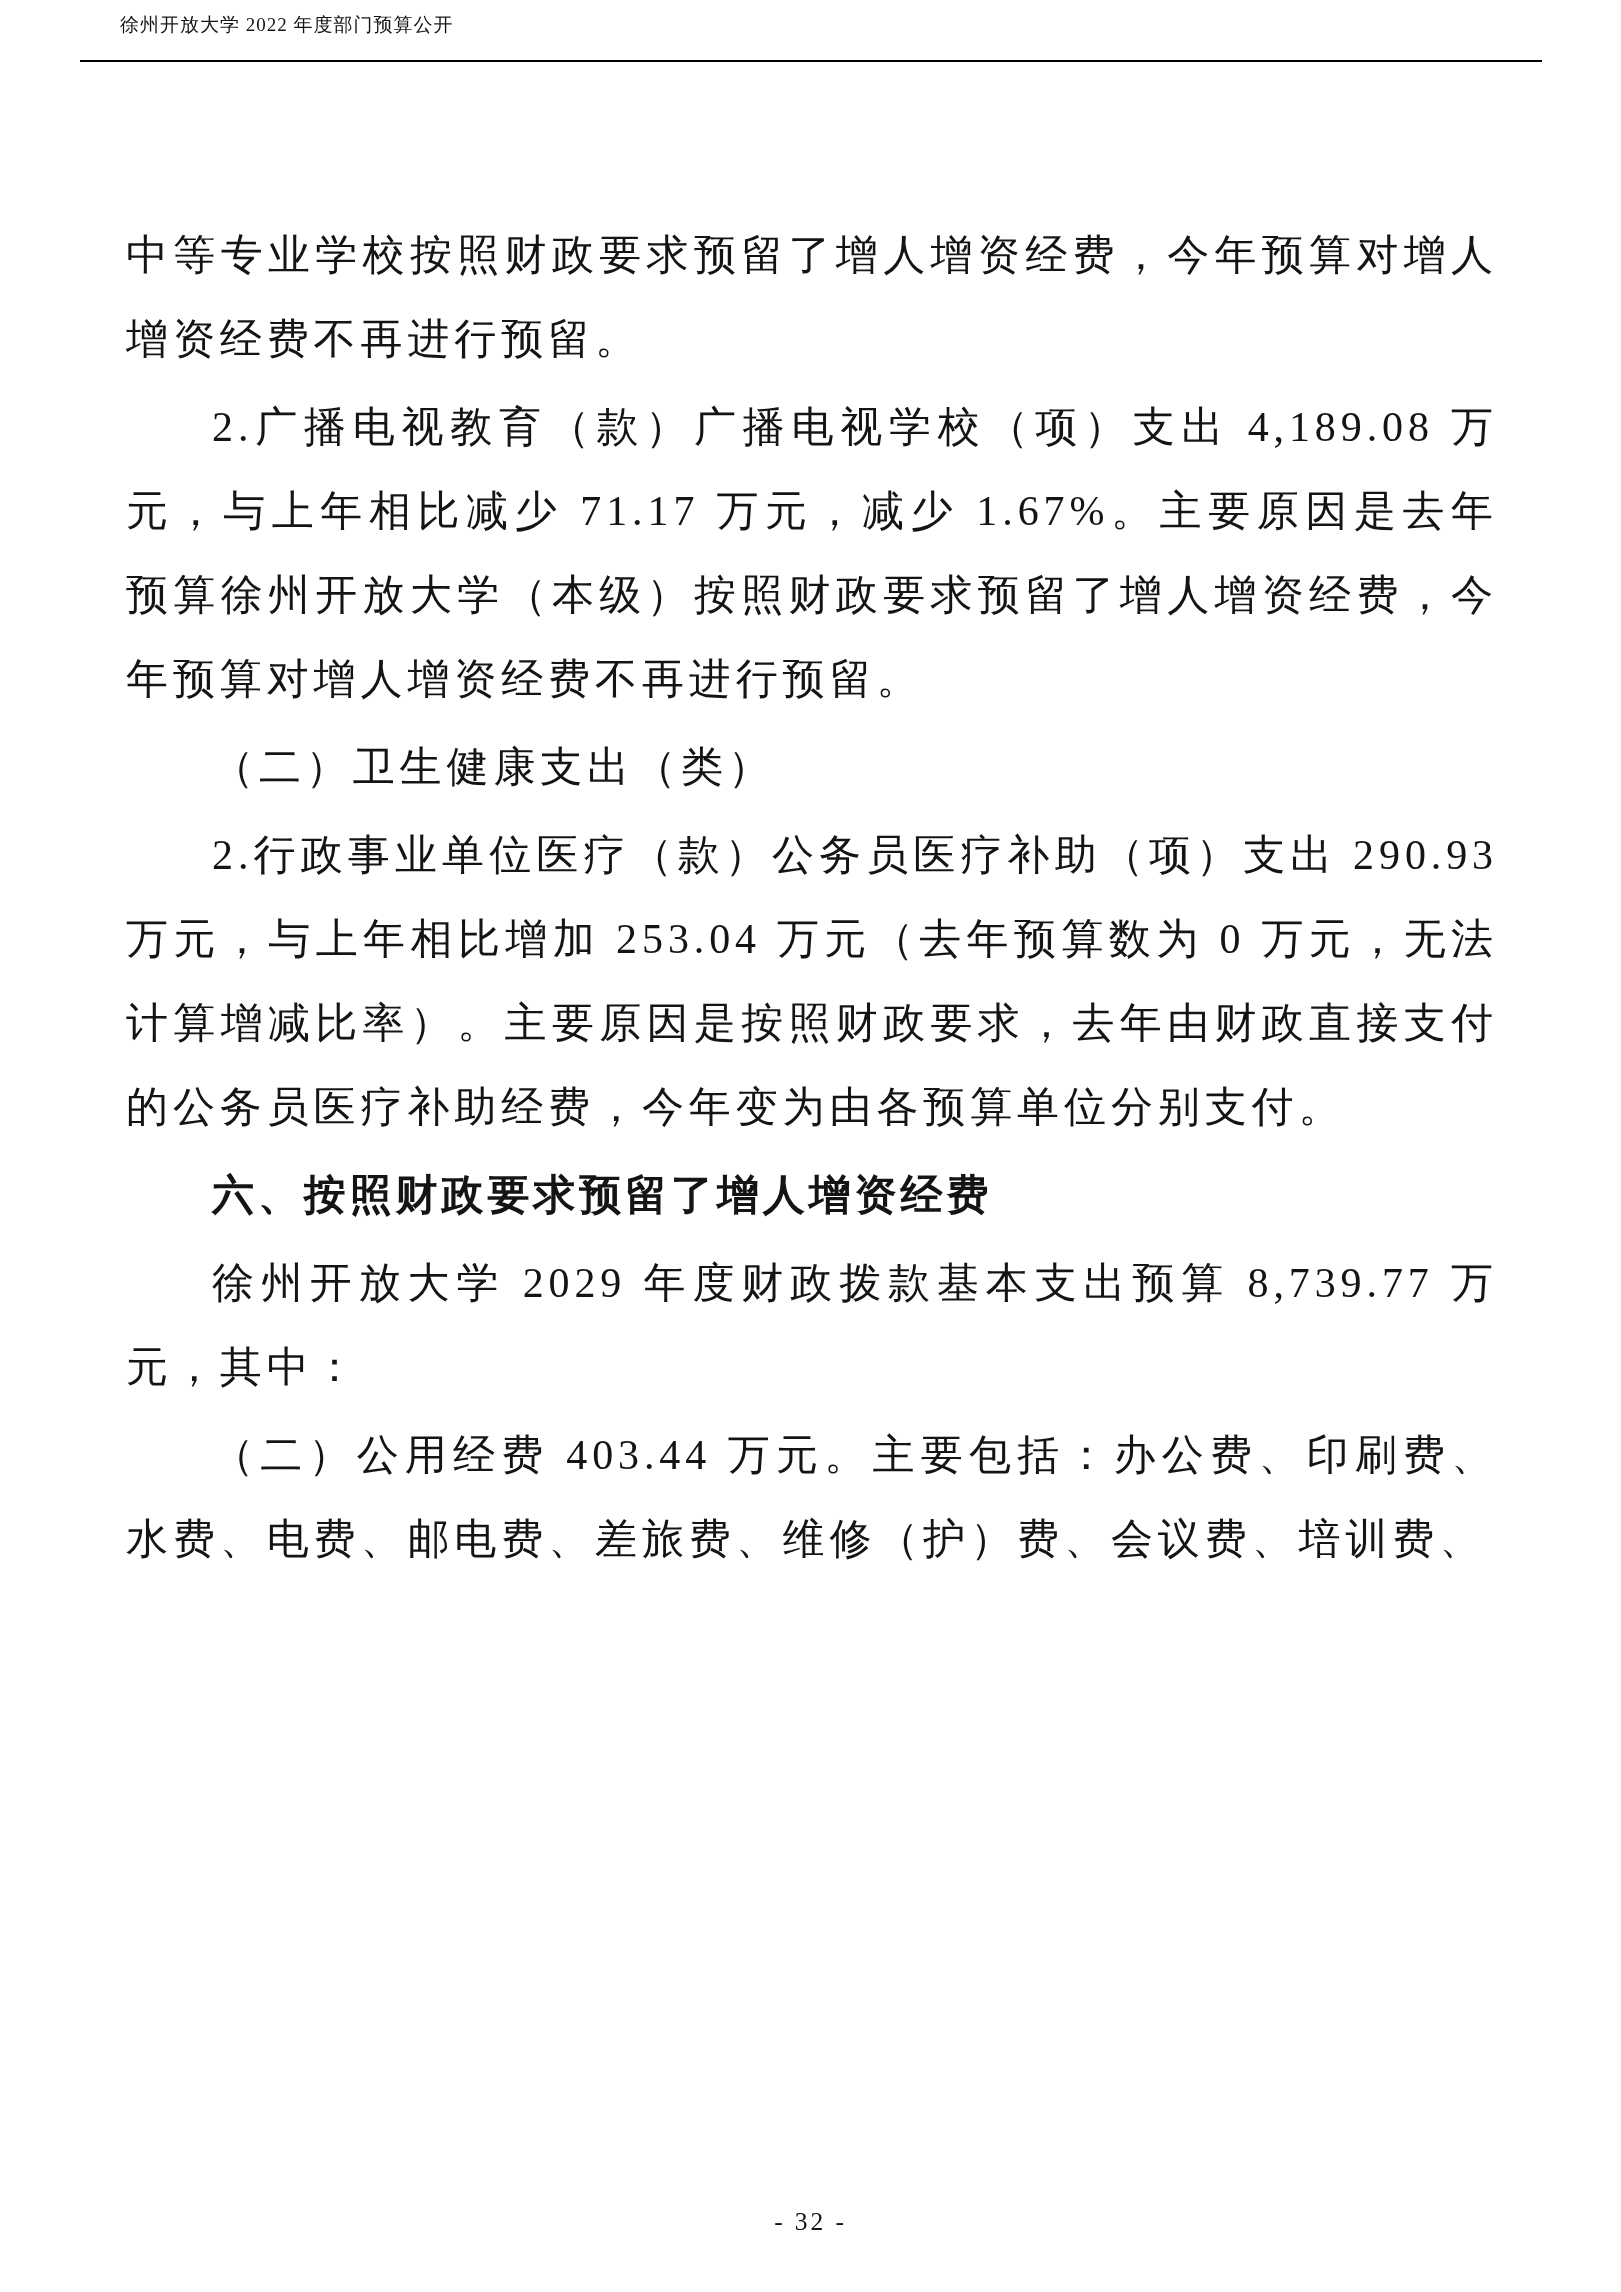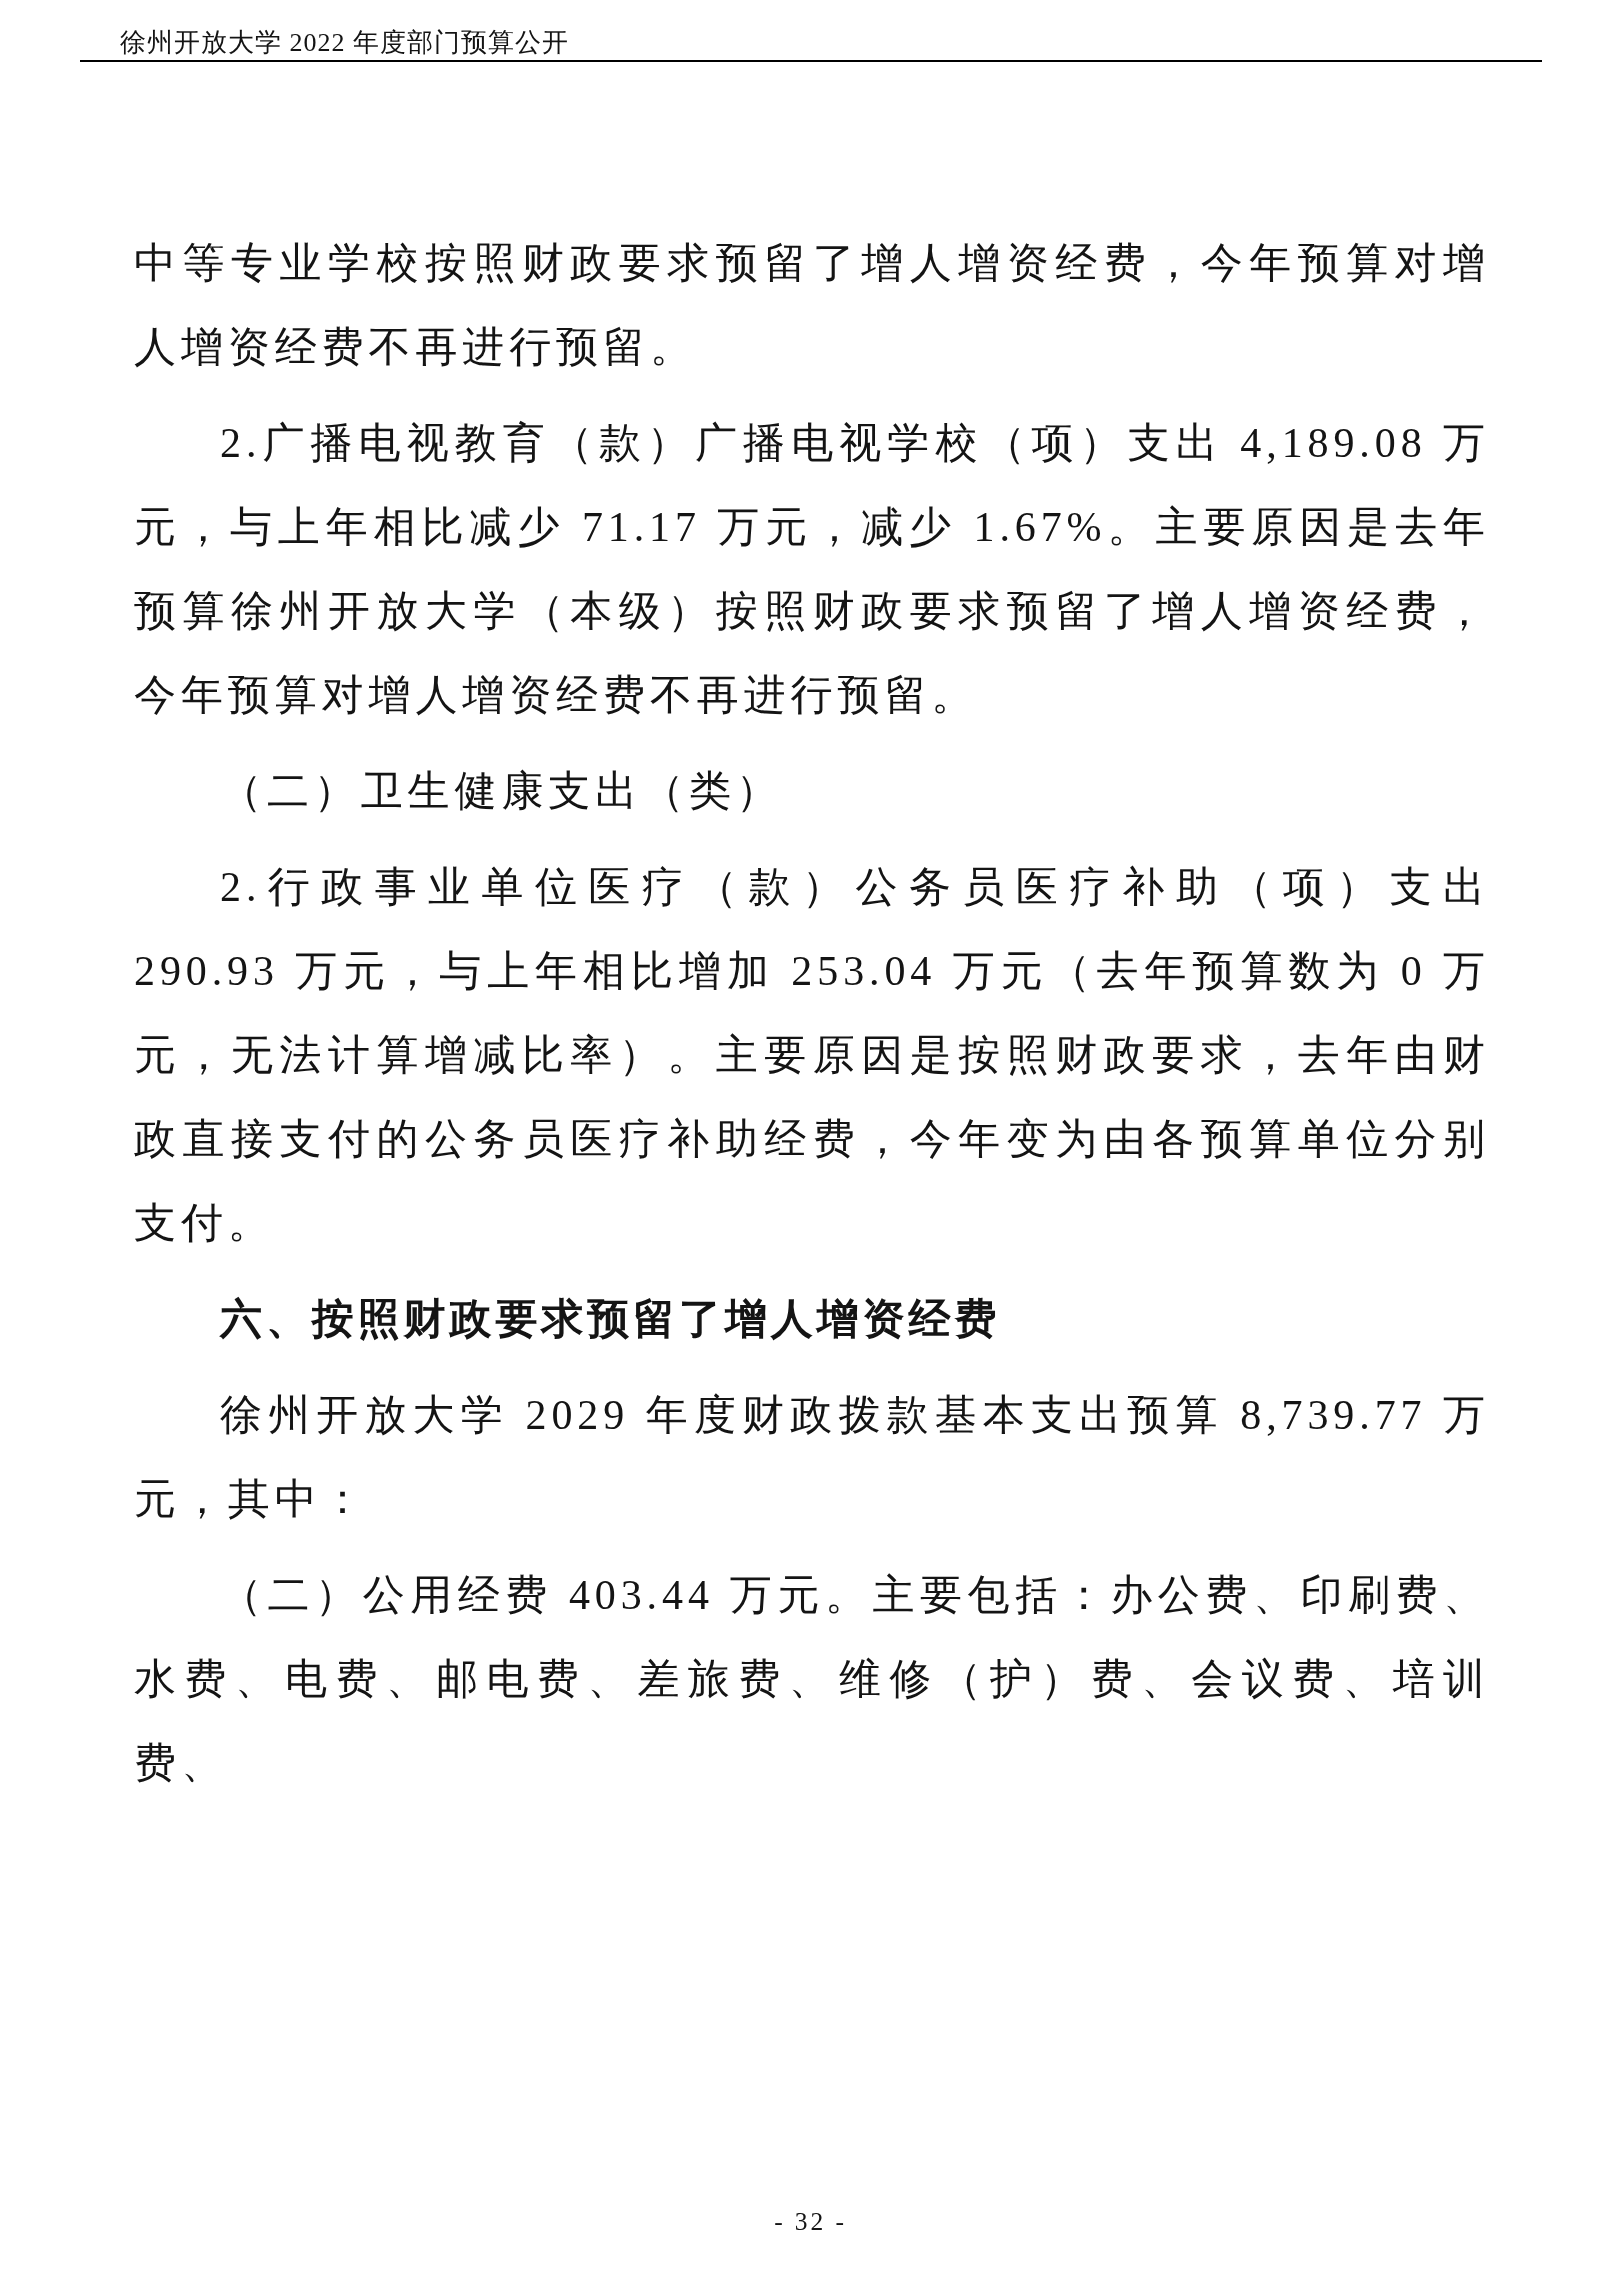--- a/index.html
+++ b/index.html
@@ -7,23 +7,23 @@
     width: 1621px;
     height: 2293px;
     position: relative;
     background: #ffffff;
     color: #141414;
     font-family: "Liberation Serif", serif;
     overflow: hidden;
   }
   .header-title {
     position: absolute;
-    top: 25px;
+    top: 12px;
     left: 120px;
-    font-size: 26px;
+    font-size: 19px;
     letter-spacing: 1px;
     white-space: nowrap;
   }
   .header-rule {
     position: absolute;
     top: 60px;
     left: 80px;
     width: 1462px;
     height: 2px;
     background: #000000;
@@ -31,21 +31,21 @@
   .content {
     position: absolute;
     top: 209px;
     left: 122px;
     width: 1380px;
     font-size: 42px;
     line-height: 84px;
     letter-spacing: 4.9px;
     text-align: justify;
   }
-  .para { margin: 12px; }
+  .para { margin: 4px; }
   .indent { text-indent: 86px; }
   .bold { font-weight: bold; letter-spacing: 3.9px; }
   .footer {
     position: absolute;
     top: 2207px;
     left: 0;
     width: 100%;
     text-align: center;
     font-size: 25.5px;
     letter-spacing: 2.9px;

